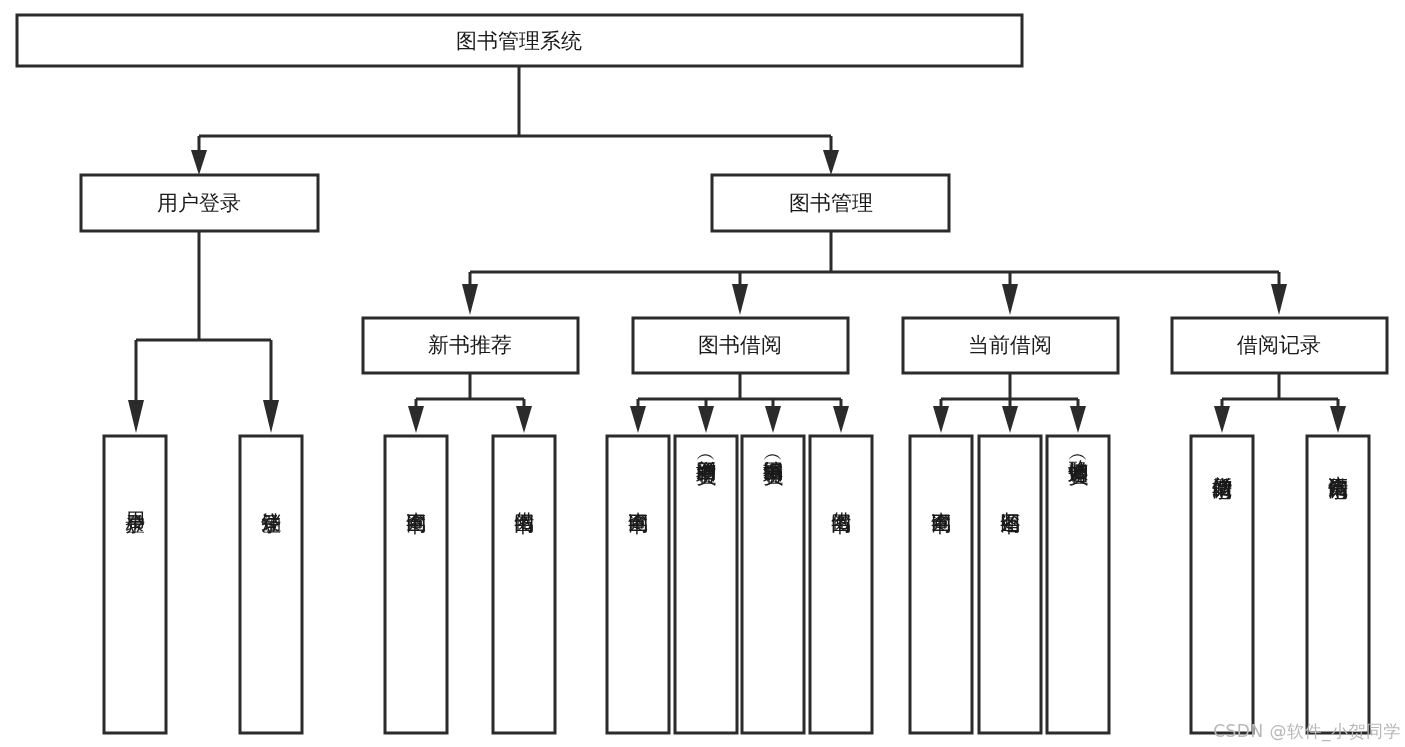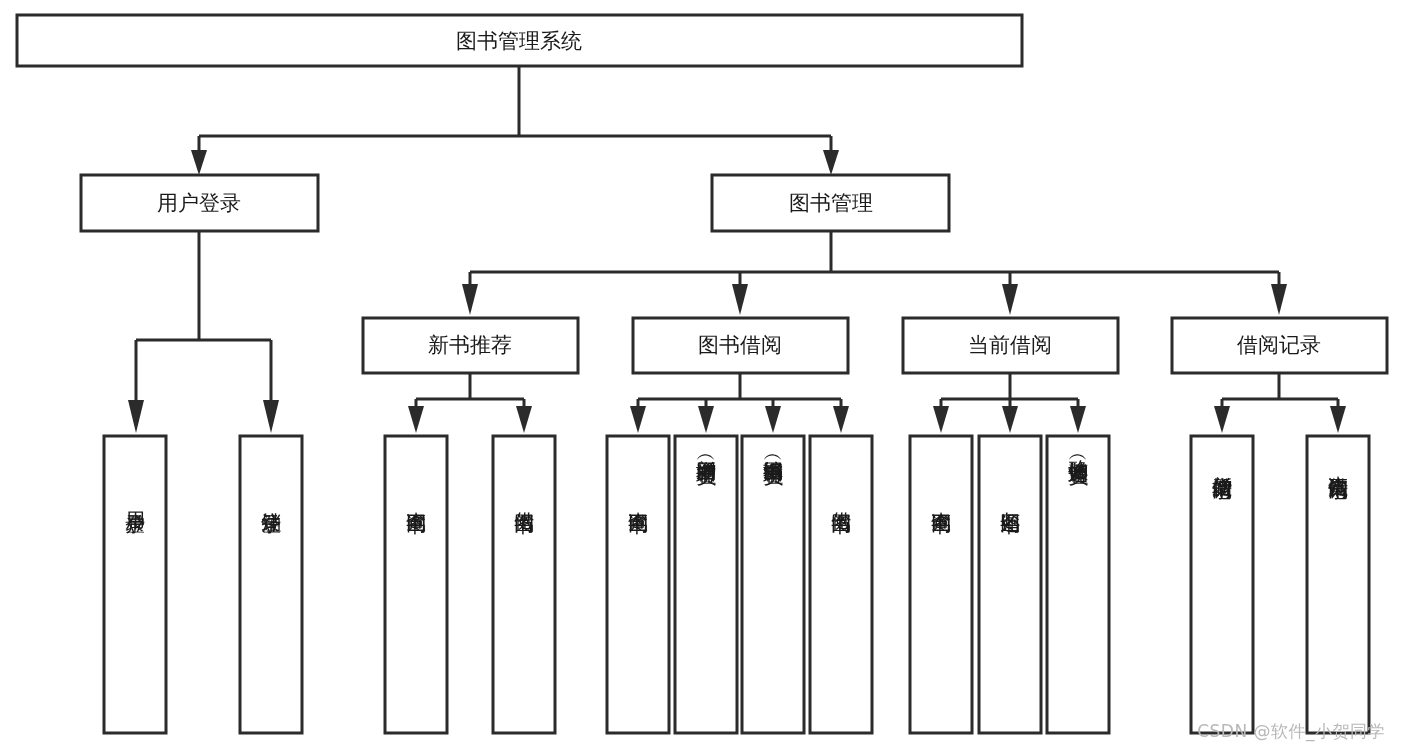--- a/index.html
+++ b/index.html
@@ -48,21 +48,21 @@
     fill: #1a1a1a;
     font-family: "DejaVu Sans", "Liberation Sans", sans-serif;
     text-anchor: middle;
     dominant-baseline: middle;
   }
   .label-h {
     font-size: 21px;
   }
   .watermark {
     position: absolute;
-    right: 20px;
+    right: 4px;
     bottom: 4px;
     font-family: "DejaVu Sans", "Liberation Sans", sans-serif;
     font-size: 17px;
     color: #b8b8b8;
     white-space: nowrap;
     letter-spacing: 0.5px;
     user-select: none;
   }
   .vlabel-holder {
     position: absolute;

